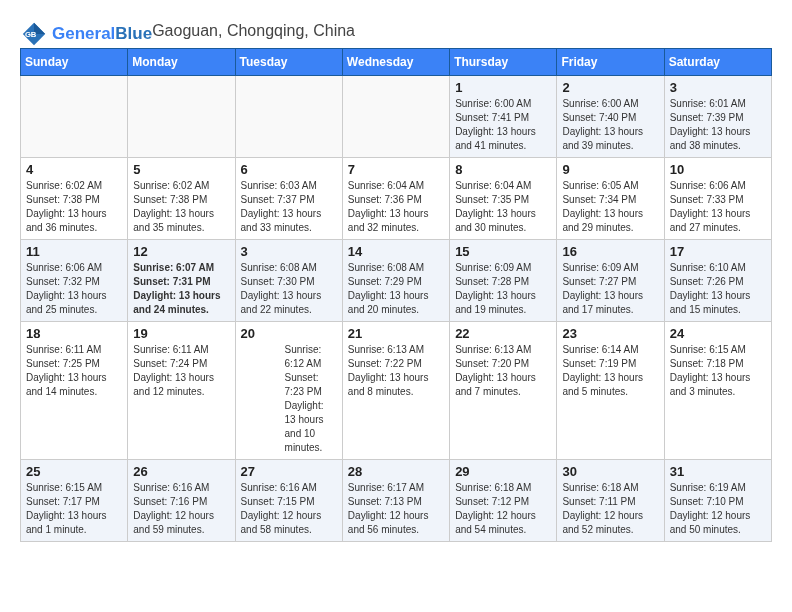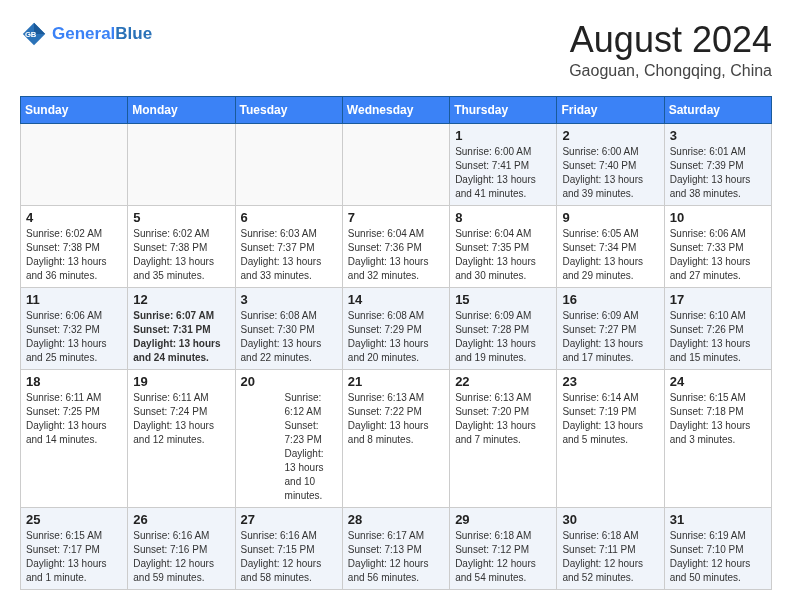--- a/index.html
+++ b/index.html
@@ -5,23 +5,21 @@
     * { margin: 0; padding: 0; box-sizing: border-box; }
     body {
       font-family: Arial, sans-serif;
       background: #fff;
       width: 792px;
       min-height: 612px;
       padding: 20px;
     }
     .header {
       display: flex;
-      justify-content: space-between;
       align-items: flex-start;
-      margin-bottom: 16px;
     }
     .logo {
       display: flex;
       align-items: center;
       gap: 4px;
     }
     .logo-icon {
       width: 28px;
       height: 28px;
     }
@@ -94,21 +92,20 @@
       <polygon points="20,4 36,20 20,20" fill="#1a5a9a"></polygon>
       <text x="7" y="24" font-size="11" font-weight="bold" fill="white" font-family="Arial">GB</text>
     </svg>
     <div>
       <div style="line-height:1.1;">
         <span style="font-size:17px;font-weight:bold;color:#3b82f6;">General</span><span style="font-size:17px;font-weight:bold;color:#2a72b8;">Blue</span>
       </div>
     </div>
   </div>
   <div class="title-block">
-    <div class="month-year">August 2024</div>
     <div class="location">Gaoguan, Chongqing, China</div>
   </div>
 </div>
 
 <table>
   <thead>
     <tr>
     <th>Sunday</th>
         <th>Monday</th>
         <th>Tuesday</th>

